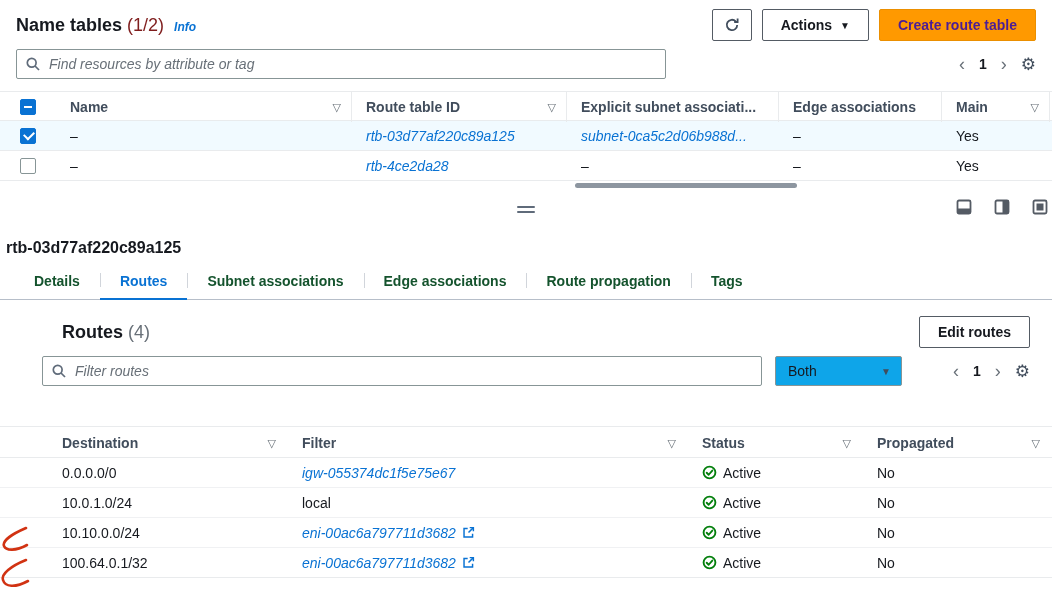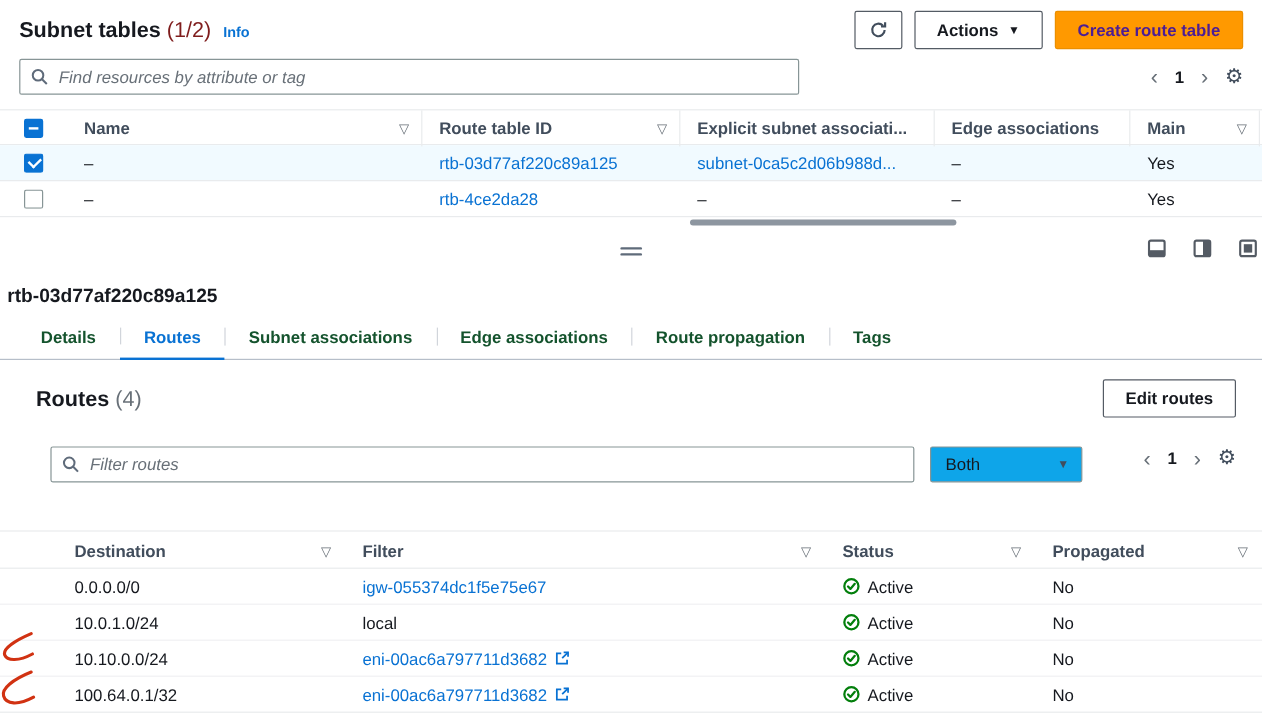--- a/index.html
+++ b/index.html
@@ -1,21 +1,21 @@
 <!DOCTYPE html>
 <html><head>
 <meta charset="utf-8">
 <style>
   * { box-sizing: border-box; margin: 0; padding: 0; }
   html,body { width:1052px; height:604px; overflow:hidden; }
   body {
     font-family: "Liberation Sans", "DejaVu Sans", sans-serif;
     font-size: 14px; color:#16191f; background:#fff; position:relative;
   }
-  a { color:#0972d3; text-decoration:none; cursor:pointer; }
+  a { color:#0972d3; text-decoration:none; cursor:pointer;font-style:italic; }
 
   
   .hdr { display:flex; justify-content:space-between; align-items:center; padding:9px 16px 4px; }
   .title-wrap { display:flex; align-items:baseline; gap:10px; }
   .title-wrap h1 { font-size:18px; font-weight:bold; }
   .title-wrap .count { color:#7f1d1d; font-weight:normal; }
   .info-link { font-size:12px; font-weight:bold; }
   .hdr-actions { display:flex; gap:10px; align-items:center; }
   .btn {
     background:#fff; border:1px solid #545b64; border-radius:2px; height:32px;
@@ -71,25 +71,25 @@
   .layout-icons svg { cursor:pointer; flex:none; }
 
   
   .detail-title { font-size:16px; font-weight:bold; margin:0 0 8px 6px; }
   .tabs { display:flex; border-bottom:1px solid #b6bec9; padding-left:14px; }
   .tab { padding:8px 20px 9px; font-weight:bold; color:#14532d; cursor:pointer; position:relative; white-space:nowrap; }
   .tab + .tab::before { content:""; position:absolute; left:0; top:8px; bottom:11px; width:1px; background:#d1d5db; }
   .tab.active { color:#0972d3; border-bottom:2px solid #0972d3; margin-bottom:-1px; }
 
   .routes-panel { padding:16px 22px 0 30px; }
-  .routes-head { display:flex; justify-content:space-between; align-items:center; }
+  .routes-head { display:flex; justify-content:space-between; align-items:center;margin-left:32px; }
   .routes-head h3 { font-size:18px; font-weight:bold; }
   .routes-head .count { color:#687078; font-weight:normal; font-size:18px; }
 
-  .filter-row { display:flex; align-items:flex-start; margin-top:24px; gap:13px;padding-left:12px; }
+  .filter-row { display:flex; align-items:center; margin-top:8px; gap:13px;padding-left:12px; }
   .filter-box { position:relative; width:720px; }
   .filter-box input { width:100%; height:30px; border:1px solid #879596; border-radius:2px;
     padding:0 8px 0 32px; font-size:14px; font-style:italic; color:#16191f; outline:none;
     font-family:"Liberation Sans", sans-serif; background:#fff; }
   .filter-box input::placeholder { color:#687078; font-style:italic; }
   .select {
     width:127px; height:30px; border:1px solid #879596; border-radius:2px; background:#0ea5e9;
     display:flex; align-items:center; justify-content:space-between; padding:0 10px 0 12px; cursor:pointer;
   }
   .select .caret { color:#414d5c; }
@@ -109,21 +109,21 @@
   .annotations { position:absolute; left:0; top:0; width:1052px; height:604px; pointer-events:none; z-index:9; }
 </style>
 </head>
 <body>
 
 <div>
 
   <div class="hdr">
     <div class="title-wrap">
       <h1>
-        <span>Subnet tables</span>
+        <span>Name tables</span>
         <span class="count">(1/2)</span>
       </h1>
       <a class="info-link">Info</a>
     </div>
     <div class="hdr-actions">
       <button class="btn icon-only">
         <svg width="16" height="16" viewBox="0 0 16 16">
           <path d="M13.2 8a5.2 5.2 0 1 1-1.5-3.7" fill="none" stroke="#414d5c" stroke-width="1.8"></path>
           <path d="M13.6 1.6v3.4h-3.4" fill="none" stroke="#414d5c" stroke-width="1.8"></path>
         </svg>

